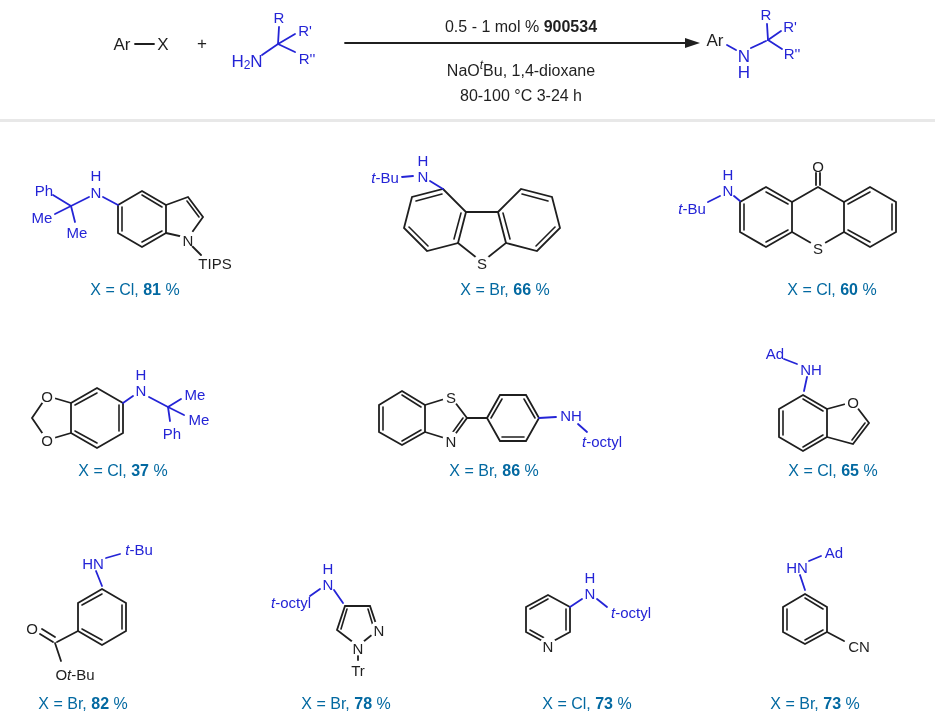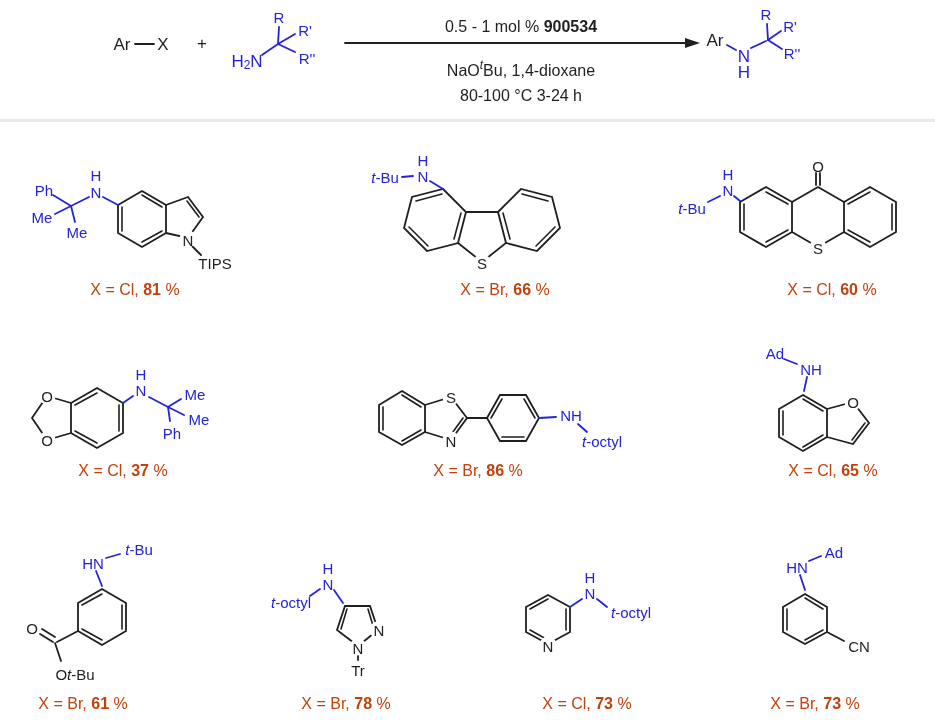--- a/index.html
+++ b/index.html
@@ -1,21 +1,21 @@
 <!DOCTYPE html>
 <html><head>
 <meta charset="utf-8">
 <style>
   html,body{margin:0;padding:0;background:#fff;}
   #canvas{position:relative;width:935px;height:720px;background:#fff;overflow:hidden;
           font-family:"Liberation Sans","DejaVu Sans",sans-serif;color:#1f1f1f;}
   .abs{position:absolute;}
   .divider{position:absolute;left:0;top:119px;width:935px;height:3px;background:#e8e8e8;}
   .cap{position:absolute;transform:translateX(-50%);white-space:nowrap;
-       font-size:16px;color:#c2410c;}
+       font-size:16px;color:#0369a1;}
   .cap b{font-weight:700;}
   svg{position:absolute;overflow:visible;}
   .bd{stroke:#1f1f1f;stroke-width:1.8;stroke-linecap:round;fill:none;}
   .bdb{stroke:#2424d6;}
   .thin{stroke-width:1.6;}
   .at{font-family:"Liberation Sans","DejaVu Sans",sans-serif;font-size:15px;
       text-anchor:middle;dominant-baseline:central;fill:#1f1f1f;}
   .atb{fill:#2424d6;}
   .it{font-style:italic;}
   .big{font-size:17px;}
@@ -195,21 +195,21 @@
       <line class="bd bdb" x1="209" y1="63" x2="226" y2="62"></line>
       <line class="bd bdb" x1="248" y1="69" x2="257" y2="77"></line>
     </g>
     <circle class="msk" cx="121" cy="42" r="8.5"></circle>
     <circle class="msk" cx="121" cy="85" r="8.5"></circle>
     <text class="at" x="121" y="42">S</text>
     <text class="at" x="121" y="86">N</text>
     <text class="at atb" x="241" y="60">NH</text>
     <text class="at atb" x="272" y="86"><tspan class="it">t</tspan><tspan>-octyl</tspan></text>
   </svg>
-  <div class="cap" style="left:478px;top:462px"><span>X = Br, </span><b>86</b><span> %</span></div>
+  <div class="cap" style="left:494px;top:462px"><span>X = Br, </span><b>86</b><span> %</span></div>
 
   <svg class="abs" style="left:690px;top:335px" width="200" height="125" viewBox="0 0 200 125">
     <g>
       <path class="bd" d="M113,60 L137,74 L137,102 L113,116 L89,102 L89,74 Z"></path>
       <path class="bd" d="M137,74 L163,67 L179,88 L163,109 L137,102"></path>
       <line class="bd thin" x1="113" y1="64" x2="133" y2="76"></line>
       <line class="bd thin" x1="133" y1="100" x2="113" y2="112"></line>
       <line class="bd thin" x1="93" y1="100" x2="93" y2="76"></line>
       <line class="bd thin" x1="175" y1="88" x2="162" y2="105"></line>
     </g>
@@ -237,21 +237,21 @@
     </g>
     <g>
       <line class="bd bdb" x1="91" y1="28" x2="105" y2="24"></line>
       <line class="bd bdb" x1="81" y1="41" x2="87" y2="56"></line>
     </g>
     <text class="at atb" x="78" y="33">HN</text>
     <text class="at atb" x="124" y="19"><tspan class="it">t</tspan><tspan>-Bu</tspan></text>
     <text class="at" x="17" y="98">O</text>
     <text class="at" x="60" y="144"><tspan>O</tspan><tspan class="it">t</tspan><tspan>-Bu</tspan></text>
   </svg>
-  <div class="cap" style="left:83px;top:695px"><span>X = Br, </span><b>61</b><span> %</span></div>
+  <div class="cap" style="left:83px;top:695px"><span>X = Br, </span><b>82</b><span> %</span></div>
 
   <svg class="abs" style="left:255px;top:540px" width="180" height="152" viewBox="0 0 180 152">
     <g>
       <path class="bd" d="M90,66 L115,66 L123,90 L103,106 L82,90 Z"></path>
       <line class="bd thin" x1="92" y1="69" x2="86" y2="89"></line>
       <line class="bd thin" x1="113" y1="69" x2="119" y2="89"></line>
       <line class="bd" x1="103" y1="114" x2="103" y2="120"></line>
     </g>
     <g>
       <line class="bd bdb" x1="55" y1="56" x2="65" y2="49"></line>

